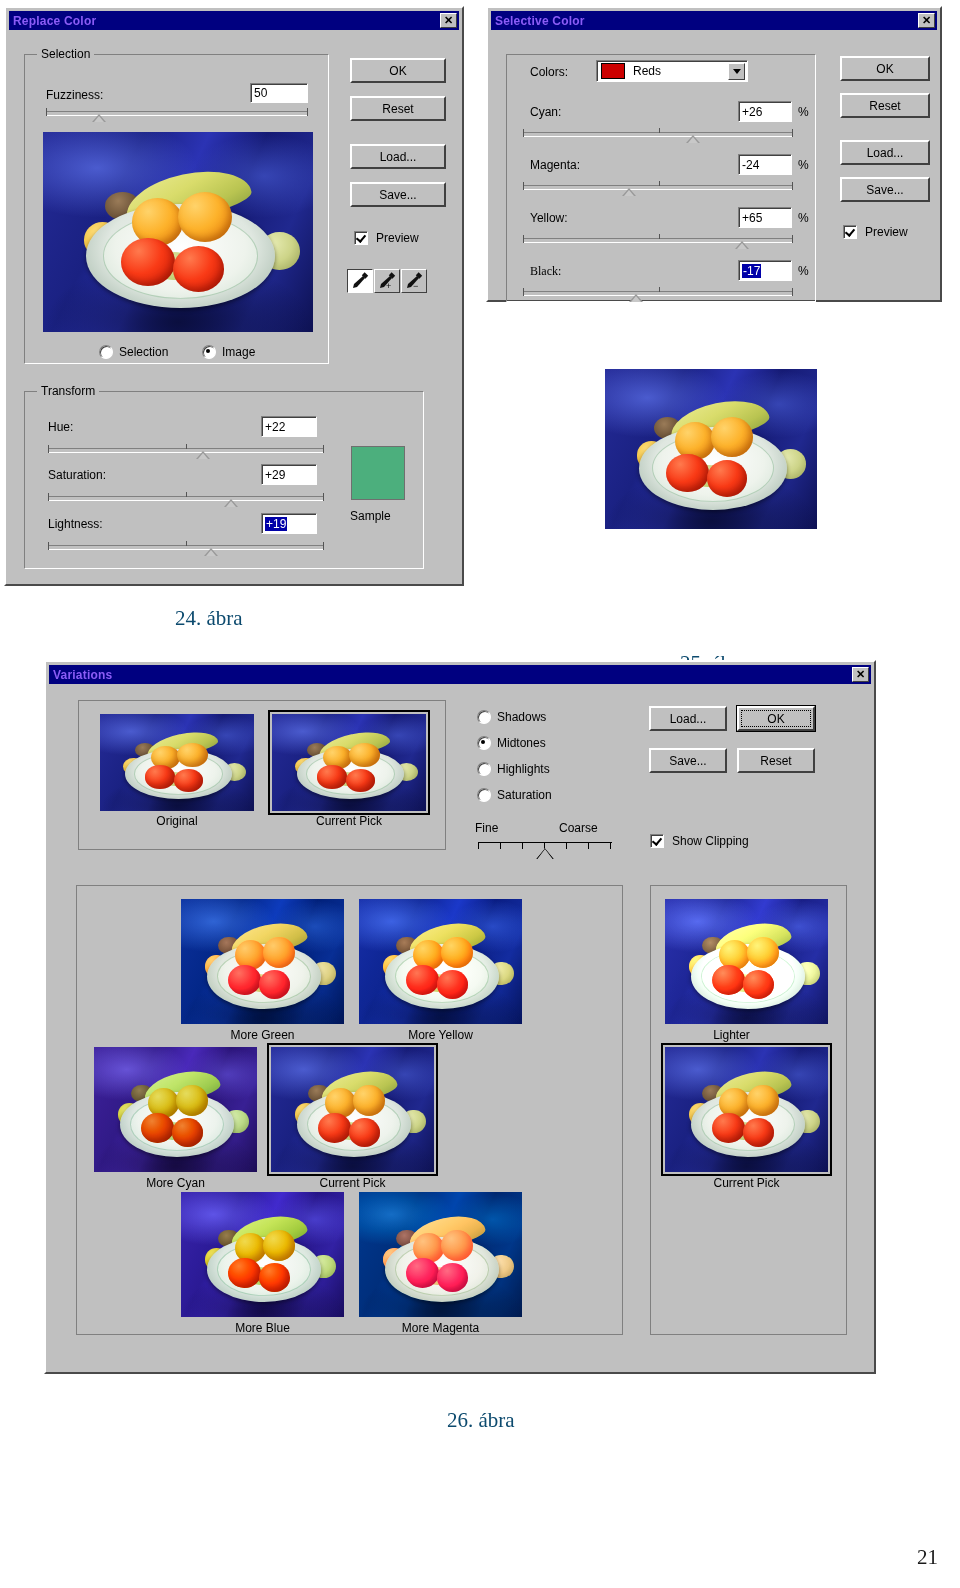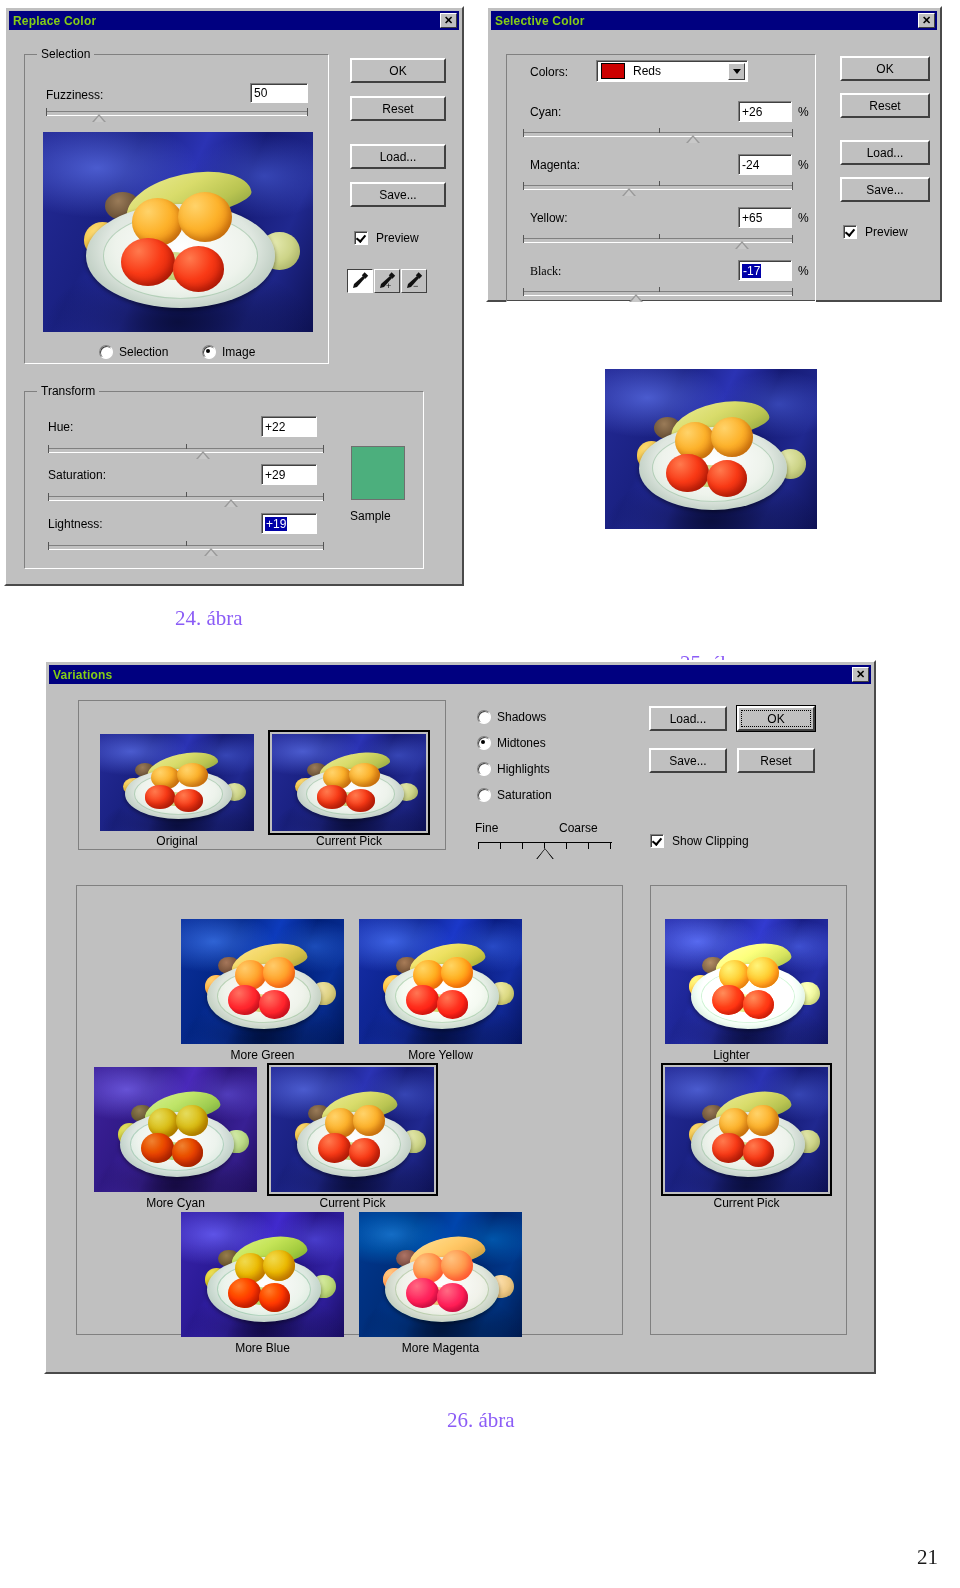--- a/index.html
+++ b/index.html
@@ -23,21 +23,21 @@
   }
   .titlebar {
     position: absolute; left: 3px; right: 3px; top: 3px;
     height: 19px;
     background: #000080;
     display: flex; align-items: center;
     padding: 0 2px 0 4px;
     box-sizing: border-box;
   }
   .titlebar .tb-text {
-    color:#84cc16; font-size:12px; font-weight:bold;
+    color:#8b5cf6; font-size:12px; font-weight:bold;
     letter-spacing:0.2px; white-space:nowrap;
     font-family:"Liberation Sans", sans-serif;
   }
   .titlebar .spacer { flex:1; }
   .closebtn {
     width:17px; height:15px; background:#c0c0c0;
     border-top:1px solid #ffffff; border-left:1px solid #ffffff;
     border-right:1px solid #404040; border-bottom:1px solid #404040;
     display:flex; align-items:center; justify-content:center;
     font-size:11px; font-weight:bold; color:#000; line-height:1;
@@ -217,32 +217,32 @@
   
   .t-green   { filter: hue-rotate(-12deg) saturate(1.12); }
   .t-yellow  { filter: hue-rotate(-6deg) saturate(1.15) brightness(1.03); }
   .t-cyan    { filter: hue-rotate(14deg) saturate(1.05); }
   .t-red     { filter: hue-rotate(-18deg) saturate(1.1) brightness(1.02); }
   .t-blue    { filter: hue-rotate(10deg) saturate(1.2); }
   .t-magenta { filter: hue-rotate(-26deg) saturate(1.12); }
   .t-lighter { filter: brightness(1.16); }
   .t-darker  { filter: brightness(0.86); }
 
-  .thumbbox { position:absolute;margin-top:20px; }
+  .thumbbox { position:absolute; }
   .thumbcap {
     position:absolute; left:0; right:0;
     text-align:center; font-size:12px; color:#000;
     font-family:"Liberation Sans", sans-serif; white-space:nowrap;
   }
   .sel-ring { outline:2px solid #000; outline-offset:2px; }
 
   
   .caption {
     position:absolute; font-family:"Liberation Serif", serif;
-    font-size:21px; color:#8b5cf6; white-space:nowrap;
+    font-size:21px; color:#0c4a6e; white-space:nowrap;
   }
   .pagenum {
     position:absolute; font-family:"Liberation Serif", serif;
     font-size:21px; color:#1a1a1a;
   }
 
   
   .eyedrop {
     position:absolute; width:26px; height:24px; background:#c0c0c0;
     border-top:1px solid #fff; border-left:1px solid #fff;

